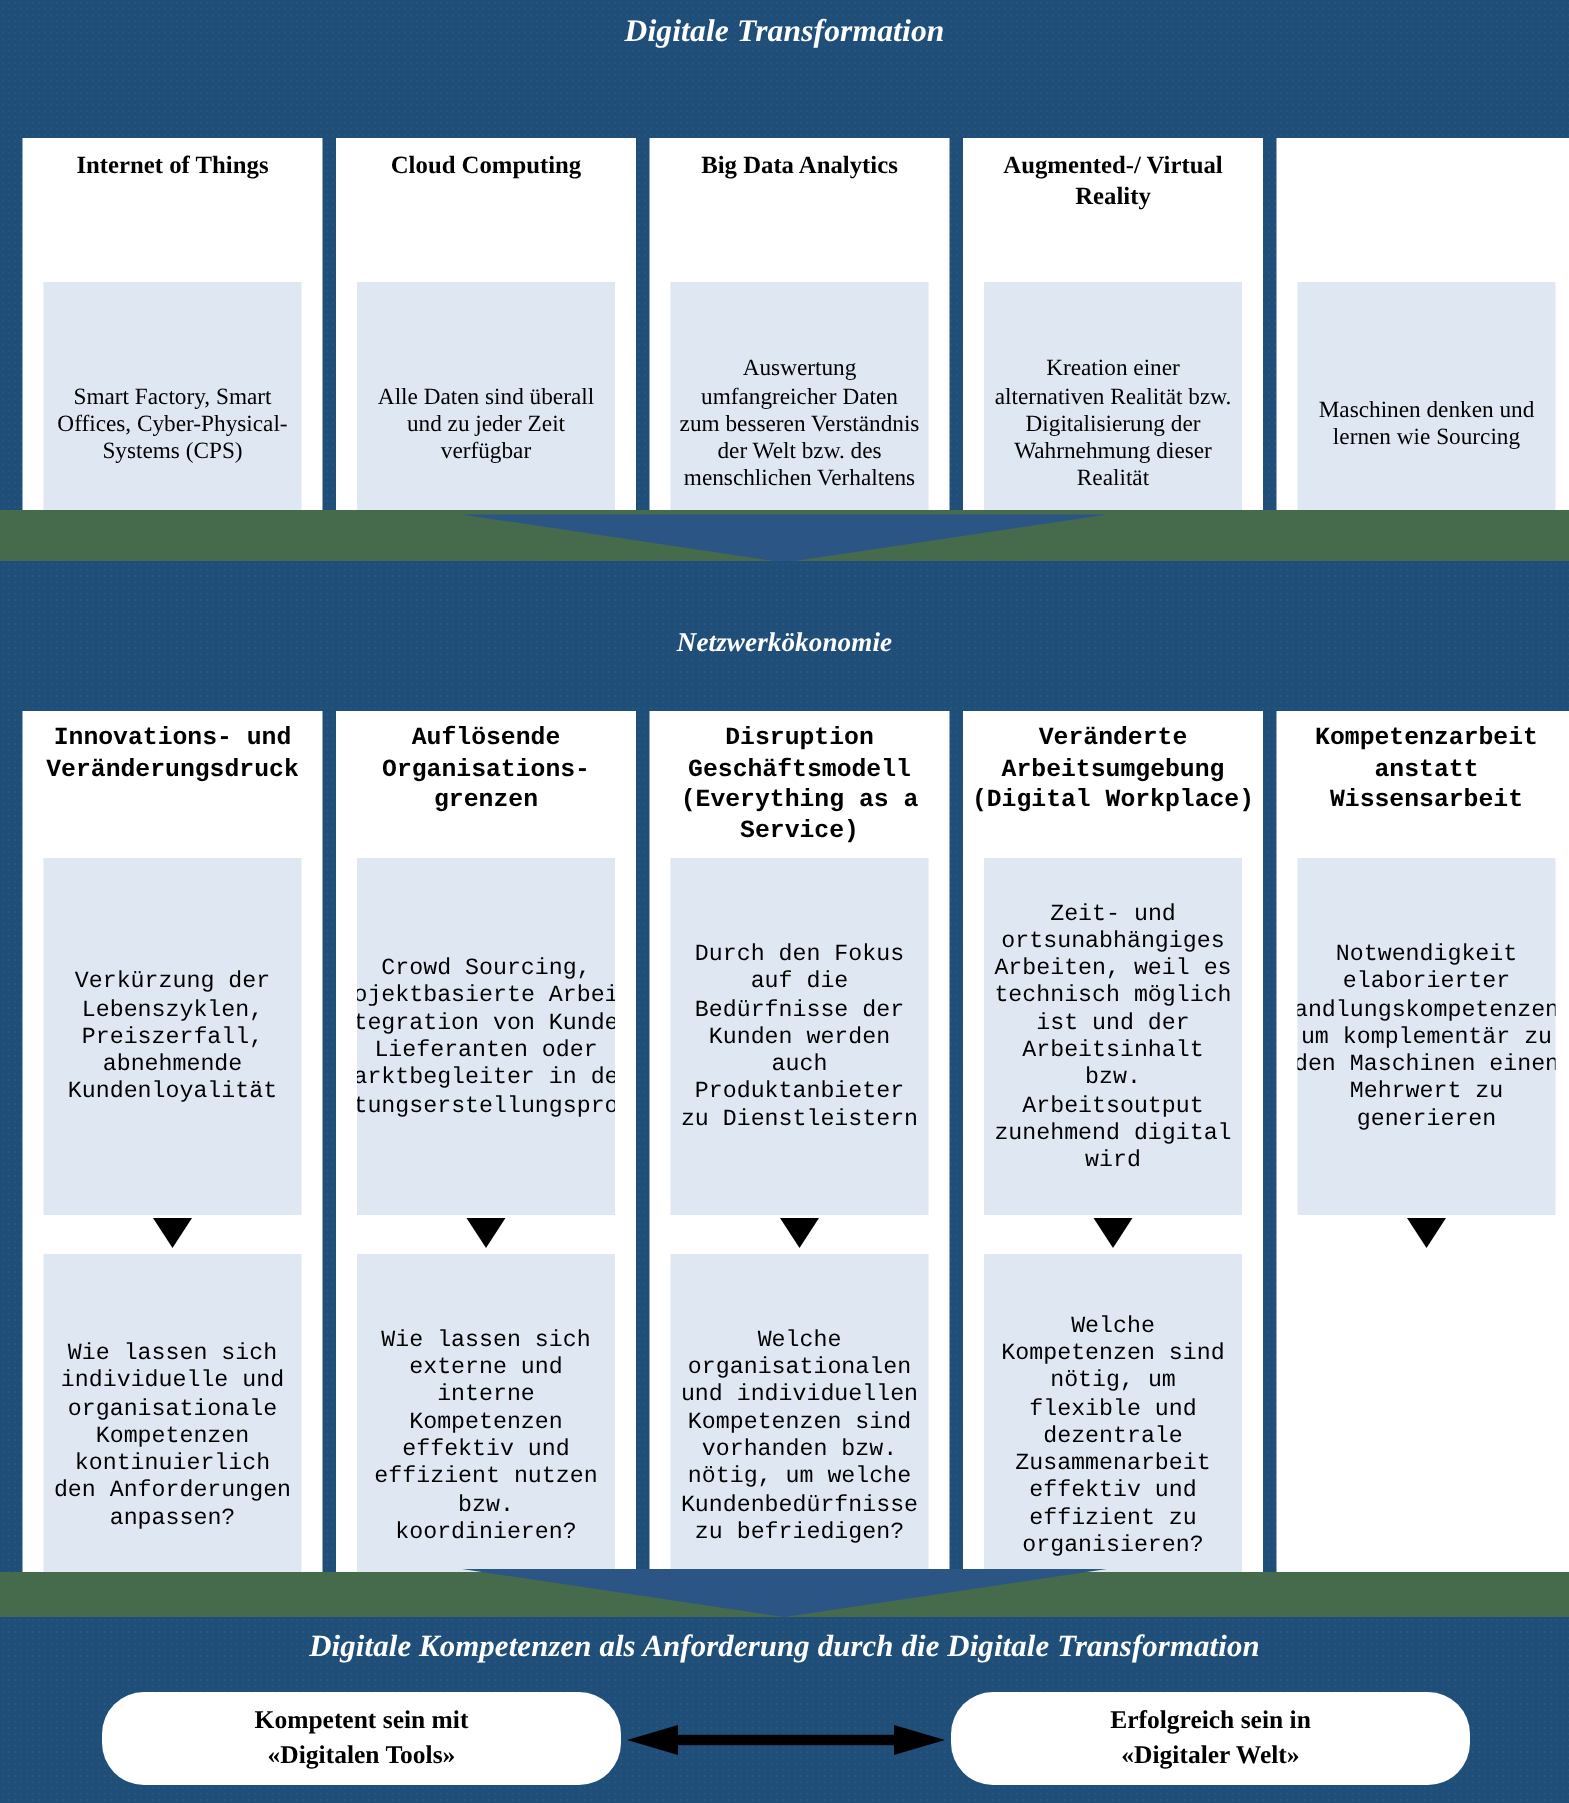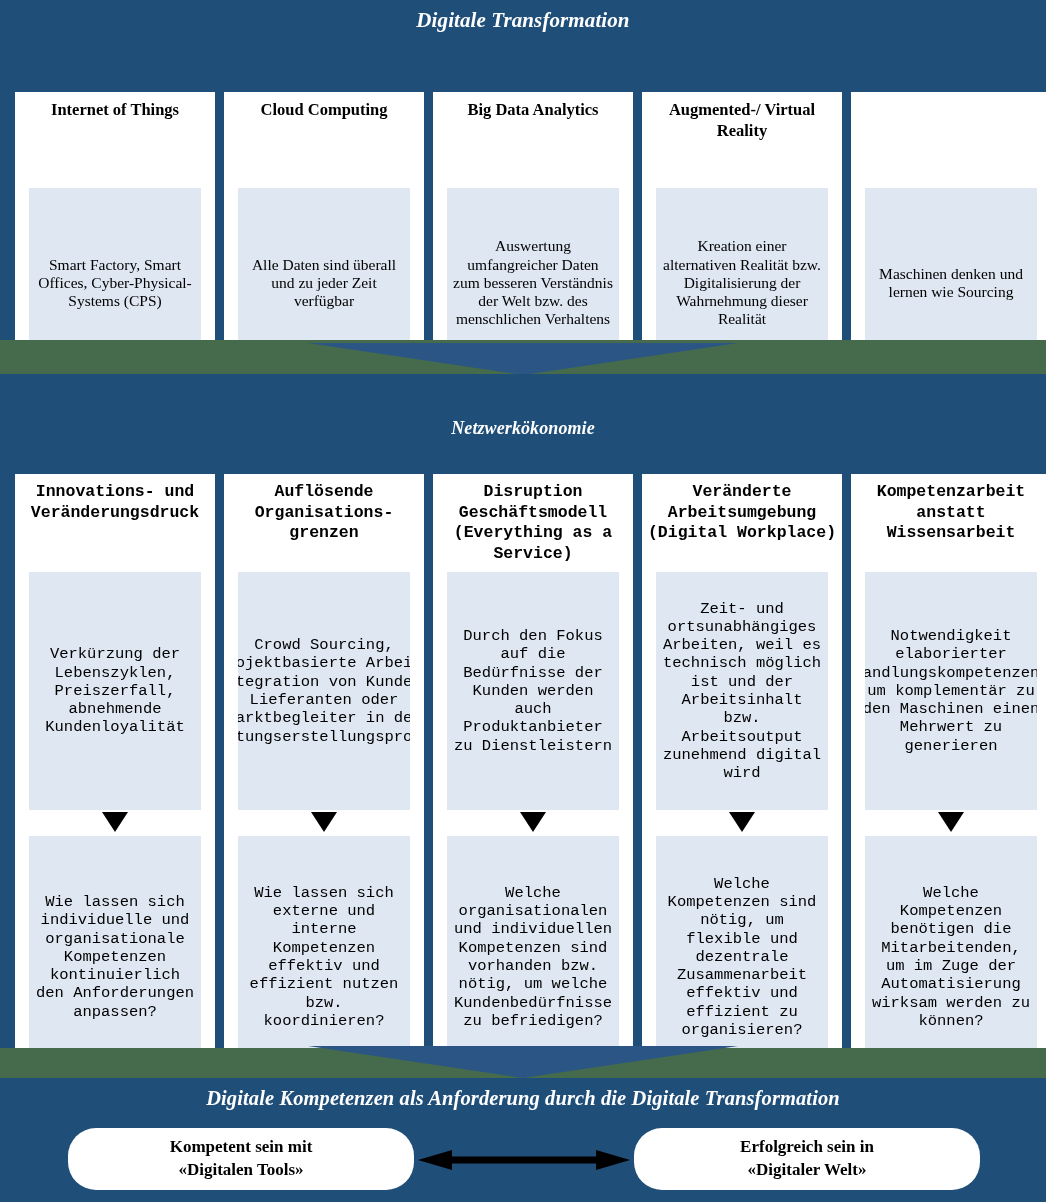--- a/index.html
+++ b/index.html
@@ -257,21 +257,20 @@
       <div class="col-head">Veränderte Arbeitsumgebung (Digital Workplace)</div>
       <div class="inner-box box-upper">Zeit- und ortsunabhängiges Arbeiten, weil es technisch möglich ist und der Arbeitsinhalt bzw. Arbeitsoutput zunehmend digital wird</div>
       <div class="tri-down"></div>
       <div class="inner-box box-lower">Welche Kompetenzen sind nötig, um flexible und dezentrale Zusammenarbeit effektiv und effizient zu organisieren?</div>
     </div>
 
     <div class="col">
       <div class="col-head">Kompetenzarbeit anstatt Wissensarbeit</div>
       <div class="inner-box box-upper">Notwendigkeit elaborierter Handlungskompetenzen, um komplementär zu den Maschinen einen Mehrwert zu generieren</div>
       <div class="tri-down"></div>
-      <div class="inner-box box-lower">Welche Kompetenzen benötigen die Mitarbeitenden, um im Zuge der Automatisierung wirksam werden zu können?</div>
     </div>
 
   </div>
 </div>
 
 <div id="green2" class="band-green"></div>
 <div id="chev2" class="chevron"></div>
 
 <div id="sec3">
   <div id="sec3-title" class="band-title">Digitale Kompetenzen als Anforderung durch die Digitale Transformation</div>

